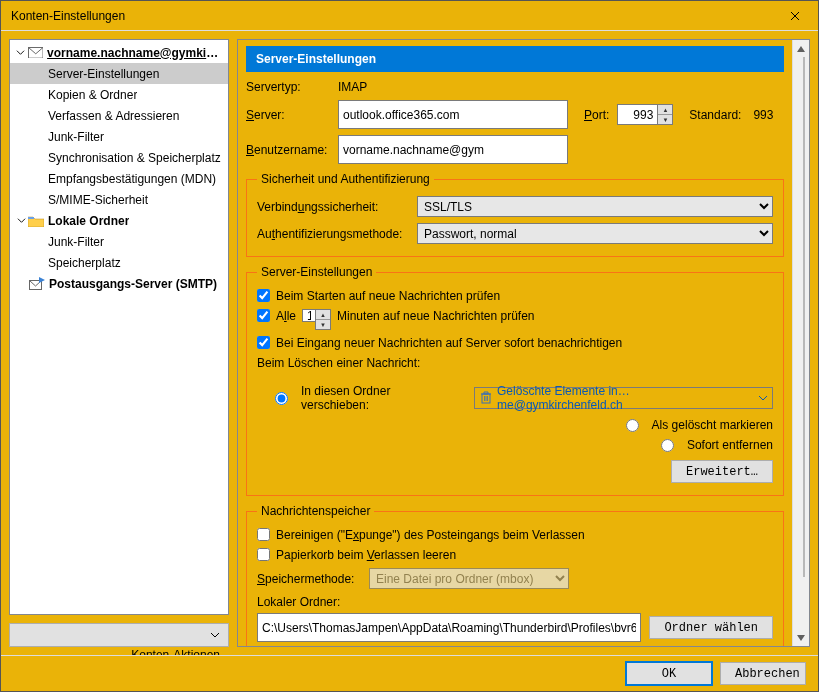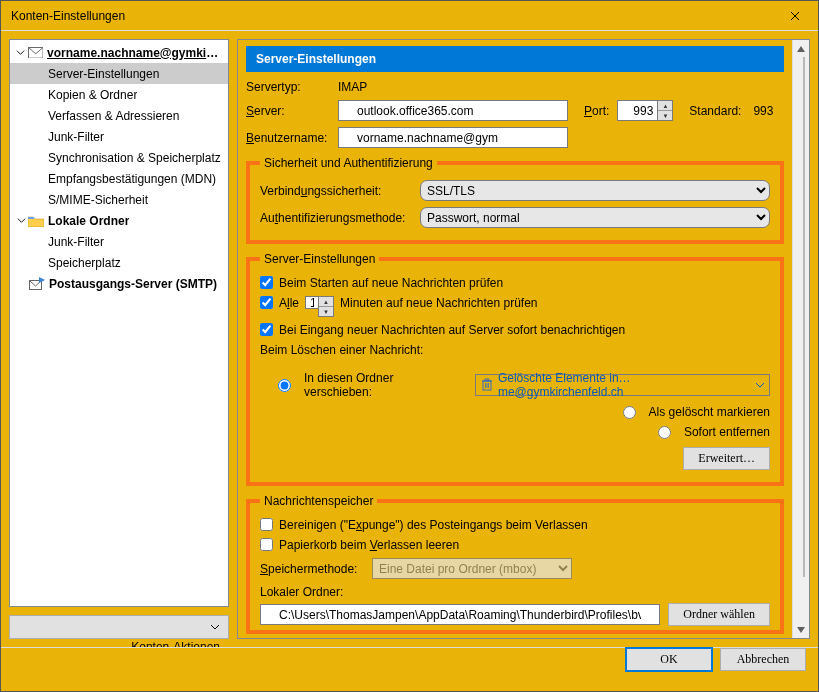--- a/index.html
+++ b/index.html
@@ -32,41 +32,41 @@
   .right-col { flex:1; border:1px solid #828790; position:relative; }
   .scrollbar-v { position:absolute; right:0; top:0; bottom:0; width:17px; background:#f0f0f0; border-left:1px solid #ddd; display:flex; flex-direction:column; align-items:center; }
   .sb-btn { width:17px; height:17px; display:flex; align-items:center; justify-content:center; color:#606060; }
   .sb-track { flex:1; position:relative; }
   .sb-thumb { position:absolute; top:0; left:2px; right:2px; height:520px; background:#cdcdcd; border:1px solid #b8b8b8; }
   .panel { position:absolute; left:0; top:0; right:17px; bottom:0; padding:6px 8px 0 8px; overflow:hidden; }
   .hdr { background:#0078d7; color:#fff; font-weight:bold; padding:6px 10px; margin-bottom:8px; }
   .row { display:flex; align-items:center; margin-bottom:6px; }
   .lblcol { width:92px; }
   .lblcol2 { width:160px; }
-  input[type=text].txt { border:1px solid #7a7a7a; padding:2px 18px; height:21px; font-family:inherit; font-size:12px; background:#fff; }
+  input[type=text].txt { border:1px solid #7a7a7a; padding:2px 4px; height:29px; font-family:inherit; font-size:12px; background:#fff; }
   .spin { display:flex; align-items:stretch; height:21px; }
   .spin input { border:1px solid #7a7a7a; border-right:none; width:40px; text-align:right; padding:0 4px; font-family:inherit; font-size:12px; }
   .spin .btns { display:flex; flex-direction:column; border:1px solid #7a7a7a; width:16px; }
   .spin .btns div { flex:1; background:#e1e1e1; display:flex; align-items:center; justify-content:center; font-size:6px; color:#333; }
   .spin .btns div:first-child { border-bottom:1px solid #999; }
-  fieldset { border:4px solid #f97316; margin:8px 0 0 0; padding:10px 10px 12px 10px; }
+  fieldset { border:1px solid #f97316; margin:8px 0 0 0; padding:10px 10px 12px 10px; }
   legend { padding:0 4px; }
   select.sel { border:1px solid #7a7a7a; background:#e7e7e7; height:21px; font-family:inherit; font-size:12px; padding:0 2px; }
   .chk { display:flex; align-items:flex-start; gap:6px; margin-bottom:6px; }
   .chk input { margin:0; width:13px; height:13px; }
   .radio-row { display:flex; align-items:center; gap:13px; margin-bottom:6px; padding-left:18px;justify-content:flex-end; }
   .radio-row input { margin:0; }
   .folder-sel { border:1px solid #7a7a7a; height:22px; display:flex; align-items:center; padding:8px 4px; color:#0a59b5; gap:4px; max-width:330px; }
   .folder-sel .fico svg { width:14px; height:14px; }
   .folder-sel .dd { margin-left:auto; color:#0a59b5; }
-  .btn { border:1px solid #adadad; background:#e1e1e1; height:23px; padding:0 14px; font-family:Liberation Serif, serif; font-size:12px; cursor:default; }
+  .btn { border:1px solid #adadad; background:#e1e1e1; height:23px; padding:0 14px; font-family:Liberation Mono, monospace; font-size:12px; cursor:default; }
   .btn.primary { border:1px solid #0078d7; outline:1px solid #0078d7; }
   .rt { display:flex; justify-content:flex-end; margin-top:8px; }
-  .footer { height:44px; border-top:1px solid #ddd; display:flex; justify-content:flex-end; gap:8px; padding:0 12px; }
-  .sel.wide { flex:1;border-radius:7px; }
+  .footer { height:36px; border-top:1px solid #ddd; display:flex; align-items:center; justify-content:flex-end; gap:8px; padding:0 12px; }
+  .sel.wide { flex:1; }
   .sel.disabled { color:#6d6d6d; background:#e7e7e7; }
 </style>
 </head>
 <body>
 
 <div class="window">
   <div class="titlebar">
     <span class="title">Konten-Einstellungen</span>
     <div class="close-box">
       <svg viewBox="0 0 10 10">

